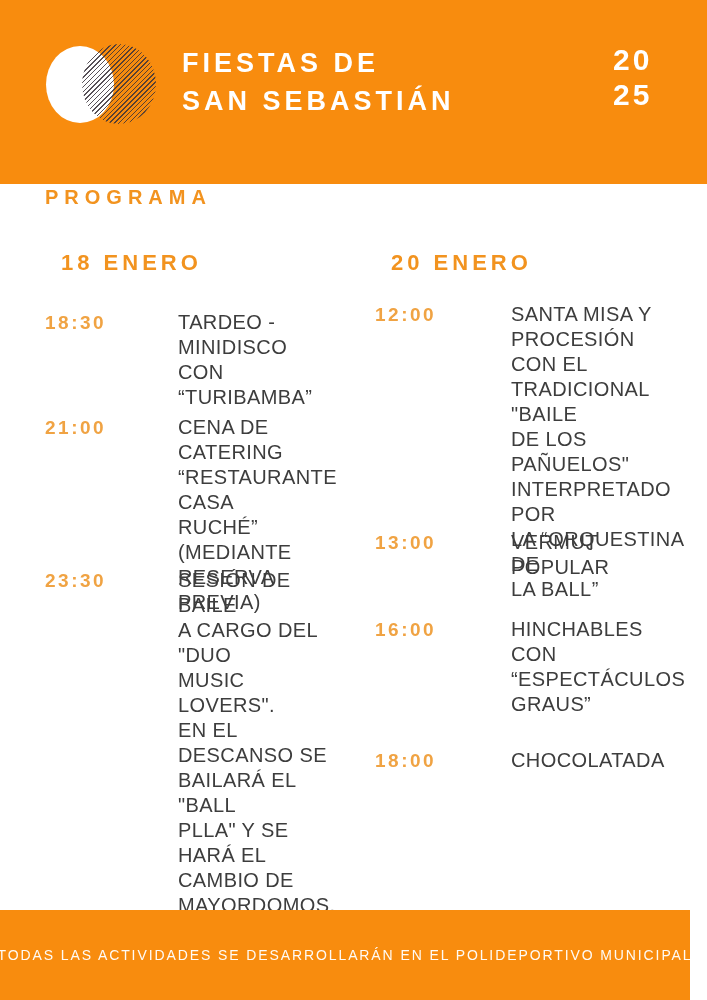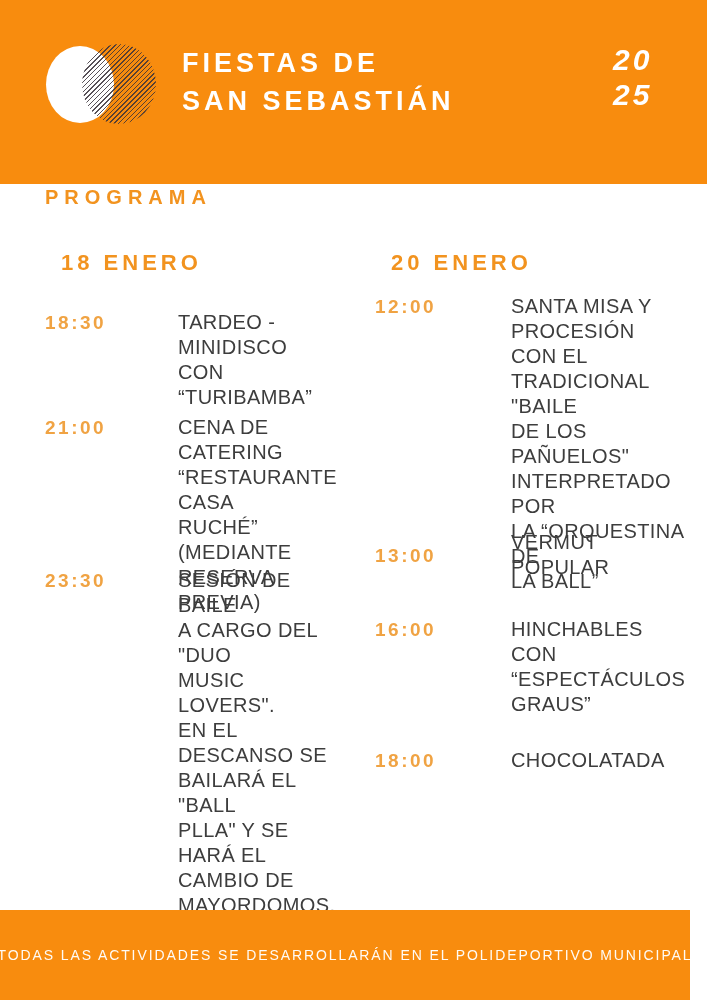--- a/index.html
+++ b/index.html
@@ -35,21 +35,21 @@
   .event-title{
     position:absolute;left:182px;top:44px;margin:0;
     color:#ffffff;font-size:27px;font-weight:bold;
     letter-spacing:4px;line-height:38px;white-space:pre-line;
   }
   .year-block{
     position:absolute;left:613px;top:42px;
     color:#ffffff;font-size:30px;font-weight:bold;
     letter-spacing:3px;line-height:35px;text-align:left;
   }
-  .year-block span{display:block;font-style:italic;}
+  .year-block span{display:block;}
   
   .program-title{
     position:absolute;left:45px;top:186px;margin:0;
     color:var(--heading,#F2931F);
     font-size:20px;font-weight:bold;letter-spacing:6px;
   }
   .day-date{
     position:absolute;top:234px;margin:16px;
     color:var(--heading,#F2931F);
     font-size:22px;font-weight:bold;letter-spacing:4px;
@@ -70,22 +70,22 @@
     white-space:pre-line;
   }
   
   .col1{left:45px;width:300px;}
   .col1 .time{width:89px;}
   .col2{left:375px;width:310px;}
   .col2 .time{width:92px;}
   .e-d1-0{top:310px;}
   .e-d1-1{top:415px;}
   .e-d1-2{top:568px;}
-  .e-d2-0{top:294px;}
-  .e-d2-1{top:530px;align-items:center;}
+  .e-d2-0{top:302px;}
+  .e-d2-1{top:530px;}
   .e-d2-2{top:617px;}
   .e-d2-3{top:748px;}
   
   .footer-band{
     position:absolute;left:0;top:910px;width:690px;height:90px;
     background:var(--orange,#F88C0E);
     display:flex;align-items:center;justify-content:center;
   }
   .footer-note{
     margin:0;color:rgba(255,255,255,0.96);

